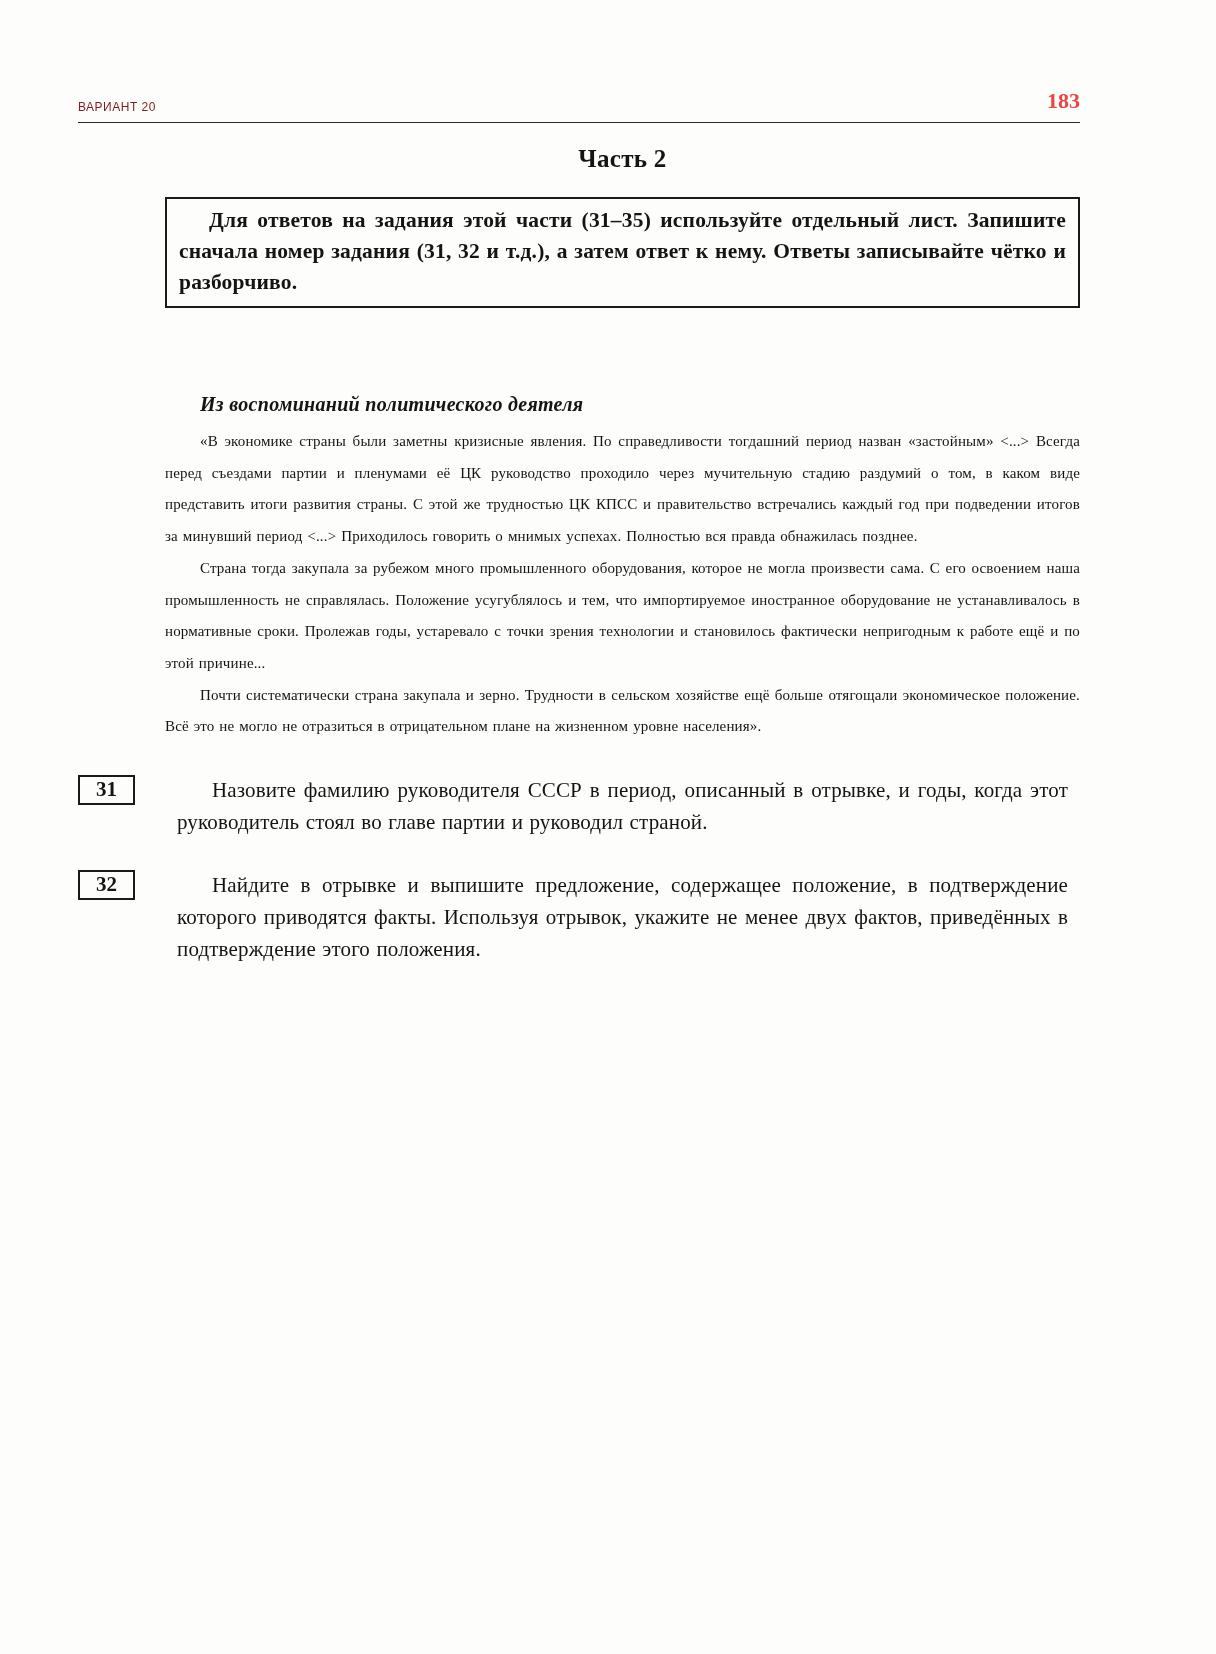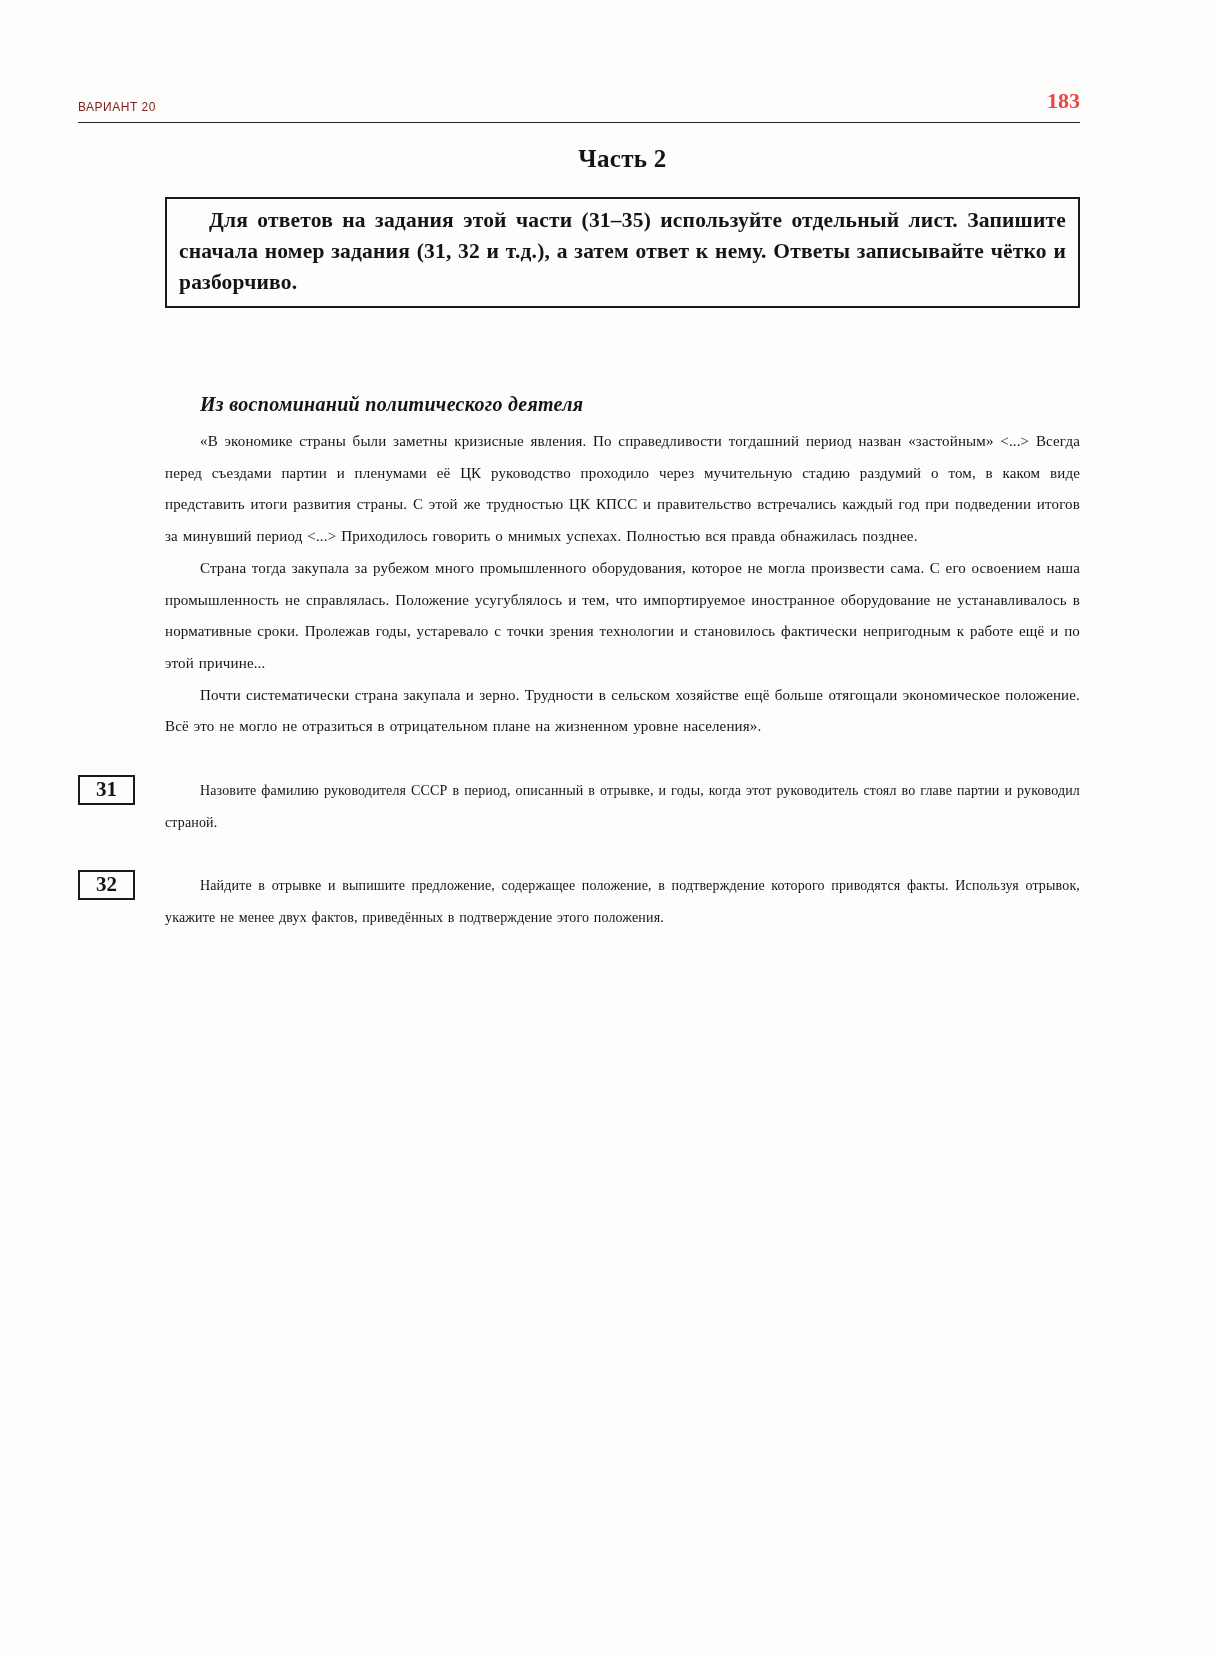--- a/index.html
+++ b/index.html
@@ -100,22 +100,22 @@
     height: 26px;
     border: 2.5px solid #1a1a1a;
     display: flex;
     align-items: flex-start;
     justify-content: center;
     font-size: 21px;
     font-weight: bold;
     background: #fdfdfc;
   }
   .task-text {
-    margin: 0;
-    font-size: 14px;
+    margin: 12px;
+    font-size: 21px;
     line-height: 31.7px;
     text-align: justify;
     text-indent: 35px;
     letter-spacing: 0.15px;
     word-spacing: 1px;
   }
 </style>
 </head>
 <body>
 

